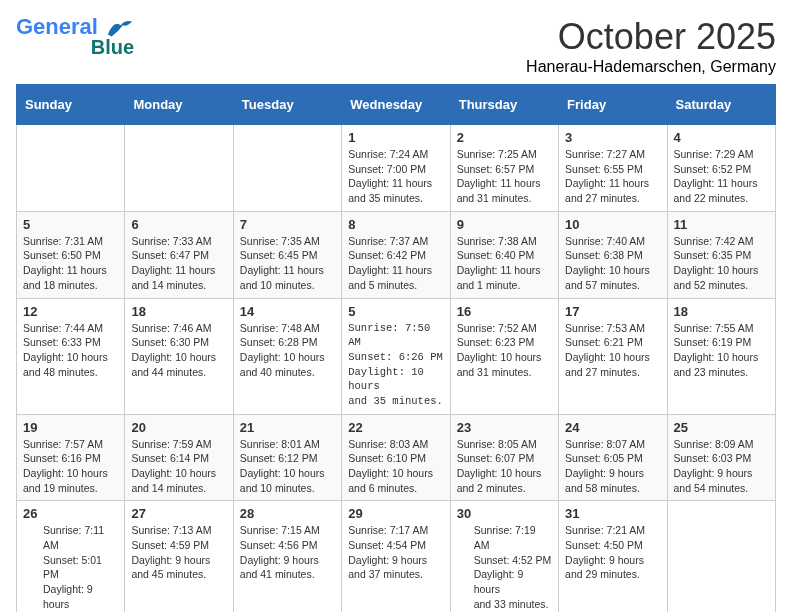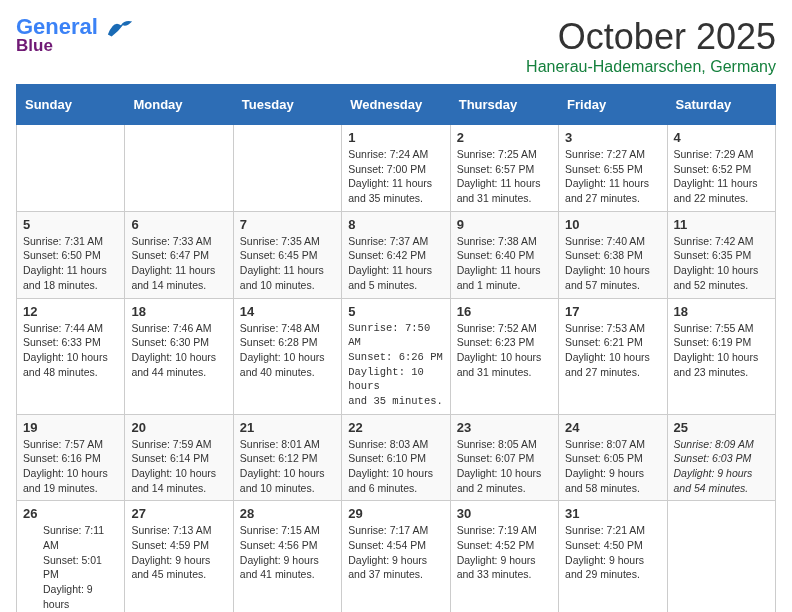--- a/index.html
+++ b/index.html
@@ -30,21 +30,21 @@
       text-align: right;
       margin-left: 11px;
     }
     .month-title {
       font-size: 36px;
       font-weight: normal;
       color: #333;
     }
     .location-title {
       font-size: 16px;
-      color: #15803d;
+      color: #000000;
     }
     .calendar-table {
       width: 100%;
       border-collapse: collapse;
       border: 1px solid #ccc;
     }
     .calendar-table th {
       background-color: #2d6db5;
       color: #fff;
       text-align: left;
@@ -94,21 +94,21 @@
 
 <div class="header-area">
   <div class="logo">
     <div class="logo-wrapper">
       <div class="logo-text-block">
         <span style="font-size:22px;font-weight:bold;color:#3b82f6;">General
           <svg class="logo-bird" viewBox="0 0 30 22" style="display:inline-block;vertical-align:middle;">
             <path d="M2,18 Q8,2 16,8 Q20,2 28,4 Q22,10 18,8 Q14,14 6,20 Z" fill="#1a6bb5"></path>
           </svg>
         </span>
-        <span style="font-size:17px;font-weight:bold;color:#701a75;margin-top:-2px;">Blue</span>
+        <span style="font-size:20px;font-weight:bold;color:#0f766e;margin-top:-2px;text-align:right;">Blue</span>
       </div>
     </div>
   </div>
   <div class="title-area">
     <div class="month-title">October 2025</div>
     <div class="location-title">Hanerau-Hademarschen, Germany</div>
   </div>
 </div>
 
 <table class="calendar-table">
@@ -297,21 +297,21 @@
         </td>
         <td>
           <div class="day-number">24</div>
           <div class="day-info" style="white-space: pre-line;">Sunrise: 8:07 AM
 Sunset: 6:05 PM
 Daylight: 9 hours
 and 58 minutes.</div>
         </td>
         <td>
           <div class="day-number">25</div>
-          <div class="day-info" style="white-space: pre-line; font-style: italic;">Sunrise: 8:09 AM
+          <div class="day-info" style="white-space: pre-line;">Sunrise: 8:09 AM
 Sunset: 6:03 PM
 Daylight: 9 hours
 and 54 minutes.</div>
         </td>
       </tr>
       <tr>
         <td>
           <div class="day-number">26</div>
           <div class="day-info" style="white-space: pre-line; margin-left: 20px;">Sunrise: 7:11 AM
 Sunset: 5:01 PM
@@ -334,21 +334,21 @@
         </td>
         <td>
           <div class="day-number">29</div>
           <div class="day-info" style="white-space: pre-line;">Sunrise: 7:17 AM
 Sunset: 4:54 PM
 Daylight: 9 hours
 and 37 minutes.</div>
         </td>
         <td>
           <div class="day-number">30</div>
-          <div class="day-info" style="white-space: pre-line;">Sunrise: 7:19 AM
+          <div class="day-info" style="white-space: pre-line; margin-left: 17px;">Sunrise: 7:19 AM
 Sunset: 4:52 PM
 Daylight: 9 hours
 and 33 minutes.</div>
         </td>
         <td>
           <div class="day-number">31</div>
           <div class="day-info" style="white-space: pre-line;">Sunrise: 7:21 AM
 Sunset: 4:50 PM
 Daylight: 9 hours
 and 29 minutes.</div>

